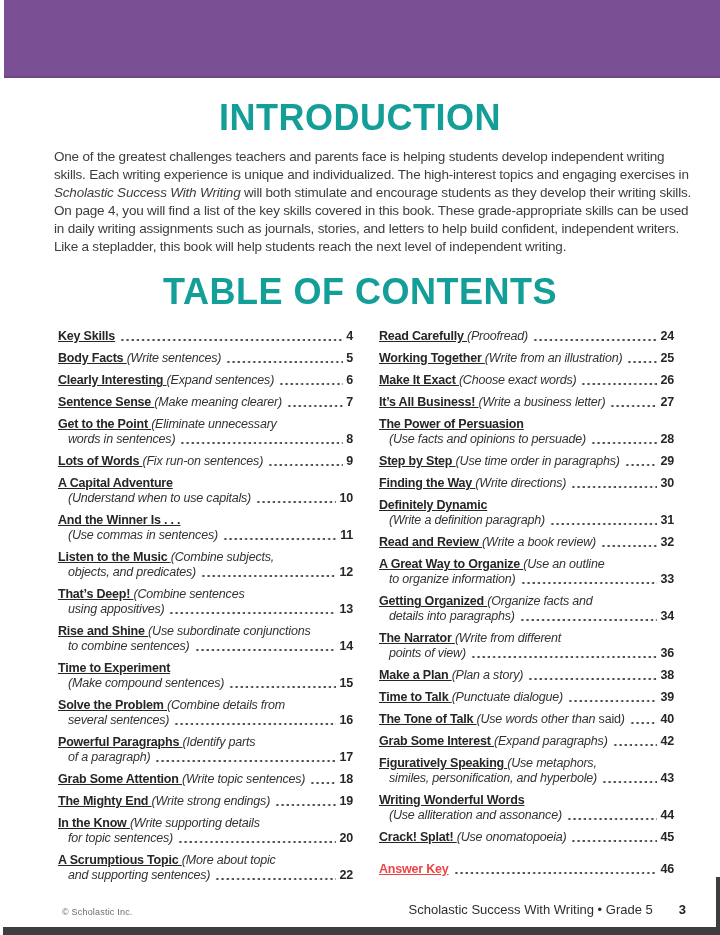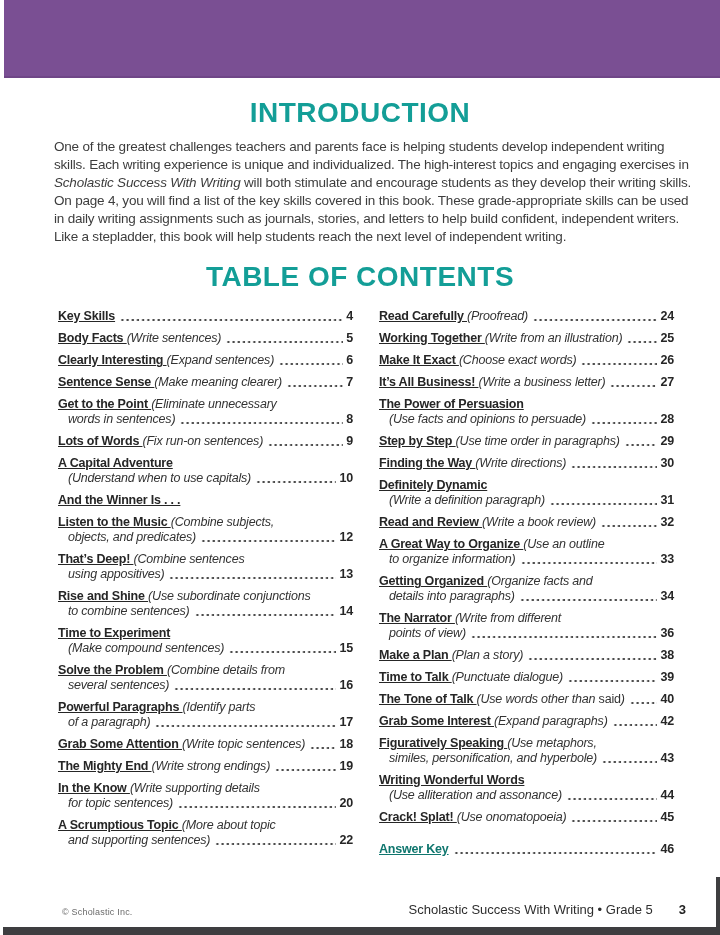--- a/index.html
+++ b/index.html
@@ -9,41 +9,41 @@
     font-family:"Liberation Sans", sans-serif;
     color:#2e2e2e;
   }
   .header-bar{
     height:78px;background:#7a4f93;
     border-left:4px solid #ffffff;
     box-shadow:inset 0 -2px 0 #6f4687;
   }
   .teal-title{
     margin:0;text-align:center;color:#139e97;
-    font-size:28px;font-weight:bold;letter-spacing:.5px;
+    font-size:36px;font-weight:bold;letter-spacing:.5px;
   }
   .intro-heading{margin-top:19px;}
   .intro-text{
     width:640px;margin:9px 0 0 54px;
     font-size:13.5px;line-height:18px;letter-spacing:-0.2px;
     color:#3d3d3d;
   }
   .intro-text .alt{font-style:italic;}
   .toc-heading{margin-top:15px;}
   .toc{
     display:flex;gap:26px;
     padding:16px 46px 0 58px;
   }
   .toc-col{flex:1;min-width:0;}
   .entry{margin-bottom:7px;font-size:12.5px;letter-spacing:-0.2px;color:#262626;}
   .entry.gap{margin-top:17px;}
   .line{display:flex;align-items:baseline;line-height:15px;}
   .line.cont{padding-left:10px;}
   .t{font-weight:bold;white-space:pre;text-decoration:underline;}
-  .accent .t{color:#0f766e;}
+  .accent .t{color:#ef4444;}
   .d{font-style:italic;white-space:pre;color:#333333;}
   .d .alt{font-style:normal;}
   .leader{
     flex:1 1 auto;min-width:4px;height:12px;align-self:flex-end;
     margin:0 3px 1px 5px;
     background-image:radial-gradient(circle at 2.5px 9px, #4c4c4c 1.1px, rgba(0,0,0,0) 1.5px);
     background-size:5.2px 12px;background-repeat:repeat-x;
   }
   .p{font-weight:bold;font-size:12.5px;flex-shrink:0;}
   .footer{
@@ -131,20 +131,25 @@
         <div class="line cont">
           <span class="d"><span>(Understand when to use capitals)</span></span>
           <span class="leader"></span>
           <span class="p">10</span>
         </div>
       </div>
       <div class="entry">
         <div class="line">
           <span class="t">And the Winner Is . . .</span>
         </div>
+        <div class="line cont">
+          <span class="d"><span>(Use commas in sentences)</span></span>
+          <span class="leader"></span>
+          <span class="p">11</span>
+        </div>
       </div>
       <div class="entry">
         <div class="line">
           <span class="t">Listen to the Music </span>
           <span class="d"><span>(Combine subjects,</span></span>
         </div>
         <div class="line cont">
           <span class="d"><span>objects, and predicates)</span></span>
           <span class="leader"></span>
           <span class="p">12</span>

